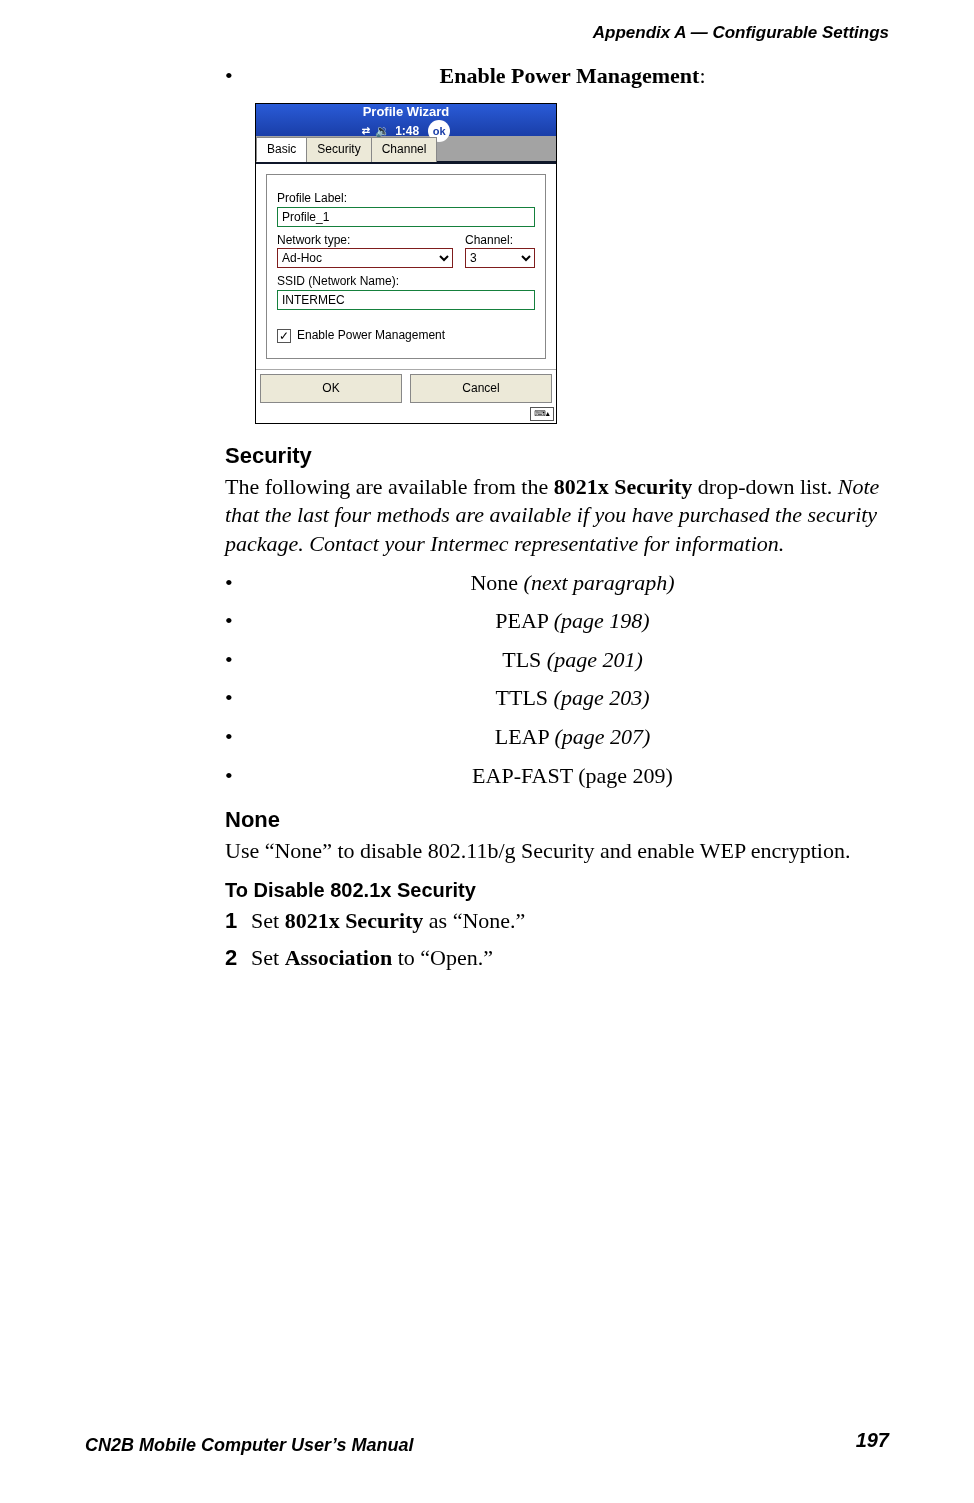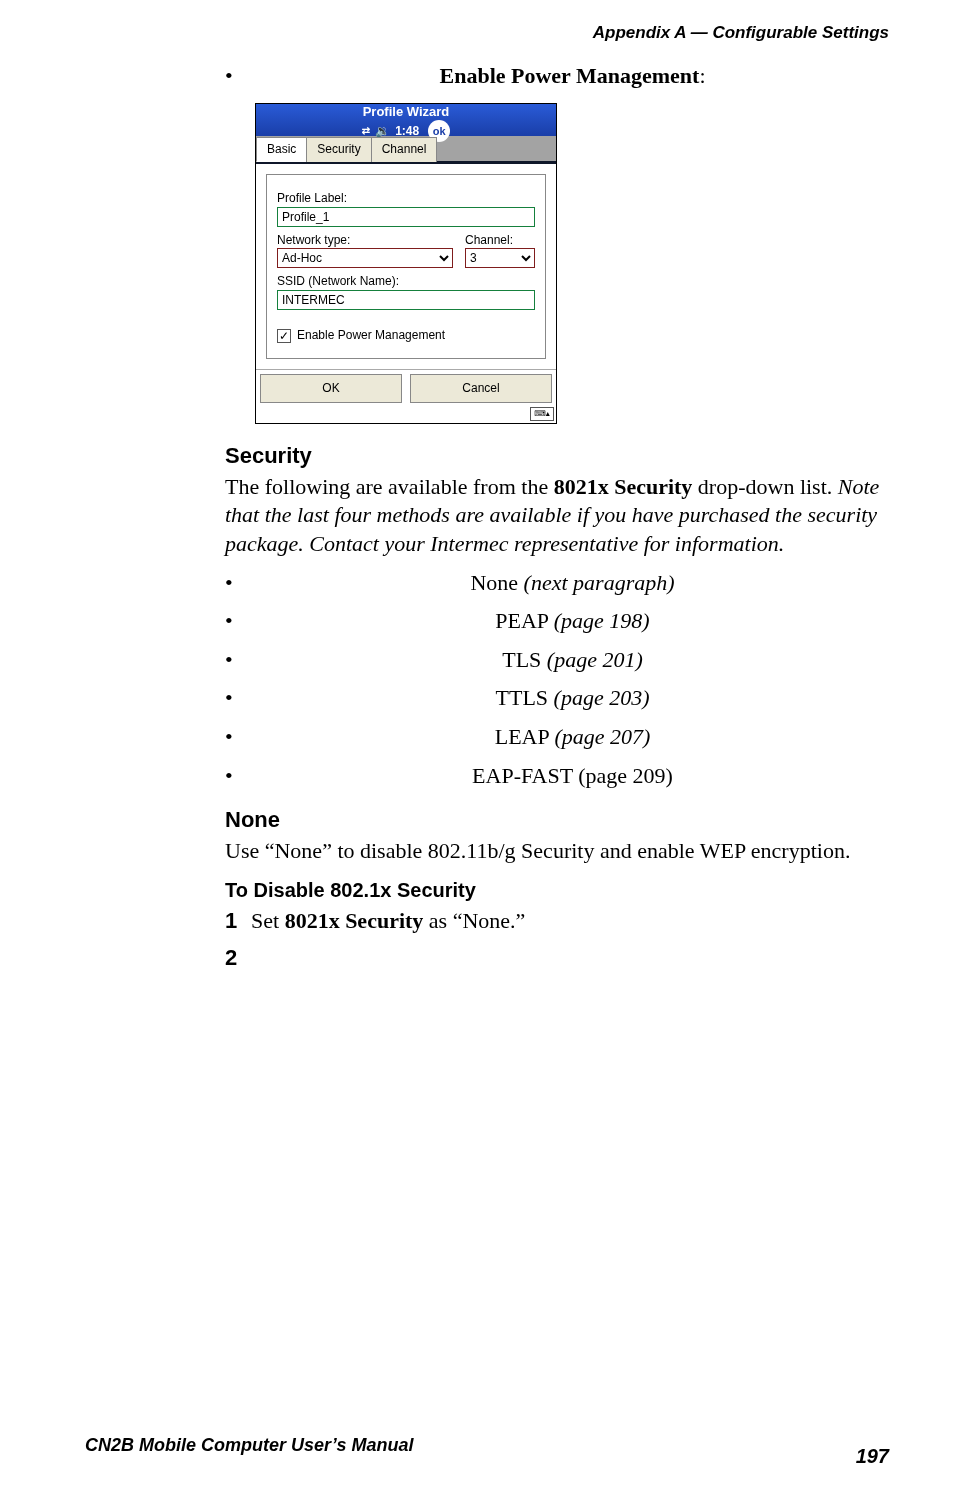--- a/index.html
+++ b/index.html
@@ -127,21 +127,21 @@
     font-family: "Myriad Pro", "Helvetica Neue", Arial, sans-serif;
     font-weight: 800; width: 26px; flex:0 0 26px;
   }
 
   .footer-left {
     position:absolute; left:85px; bottom:46px;
     font-family:"Myriad Pro","Helvetica Neue",Arial,sans-serif;
     font-style: italic; font-weight: bold; font-size: 18px;
   }
   .footer-right {
-    position:absolute; right:85px; bottom:34px;
+    position:absolute; right:85px; bottom:50px;
     font-family:"Myriad Pro","Helvetica Neue",Arial,sans-serif;
     font-style: italic; font-weight: bold; font-size: 20px; margin-left: 37px;
   }
 </style>
 </head>
 <body>
 
 <div class="header-line">Appendix A —  Configurable Settings</div>
 
 <div class="content">
@@ -251,18 +251,21 @@
   <div class="h3">To Disable 802.1x Security</div>
 
   <div class="ol-item">
     <div class="ol-num">1</div>
     <div>
       <span>Set </span><span class="bold">8021x Security</span><span> as “None.”</span>
     </div>
   </div>
   <div class="ol-item">
     <div class="ol-num">2</div>
+    <div>
+      <span>Set </span><span class="bold">Association</span><span> to “Open.”</span>
+    </div>
   </div>
 
 </div>
 
 <div class="footer-left">CN2B Mobile Computer User’s Manual</div>
 <div class="footer-right">197</div>
 
 </body></html>

